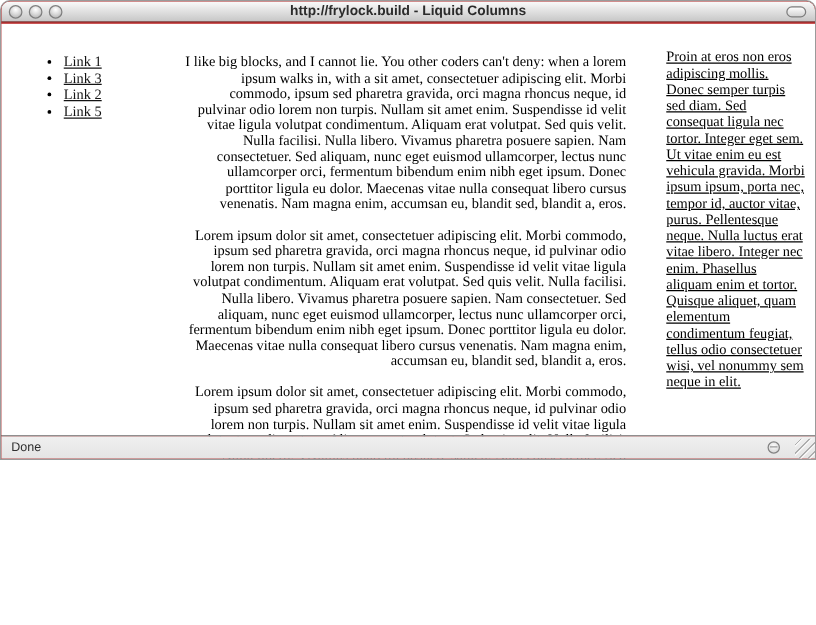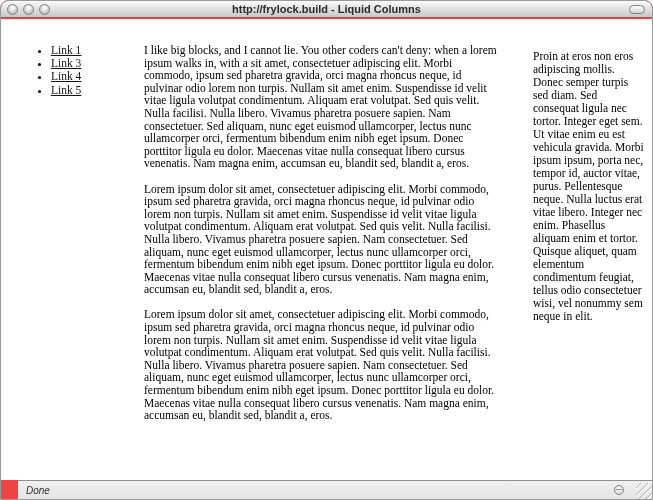--- a/index.html
+++ b/index.html
@@ -1,20 +1,20 @@
 <!DOCTYPE html>
 <html><head>
 <meta charset="utf-8">
 <style>
   * { box-sizing: border-box; }
   html, body { margin: 0; padding: 0; background: #fff; }
   .window {
     position: relative;
-    width: 653px; height: 500px;
-    background: #ef4444;
+    width: 653px; height: 368px;
+    background: #b91c1c;
     border: 1px solid #9a9a9a;
     border-radius: 8px 8px 0 0;
     overflow: hidden;
     font-family: "Liberation Serif", serif;
   }
   
   .titlebar {
     position: absolute; top: 0; left: 0; right: 0;
     height: 17px;
     background: linear-gradient(#fbfbfb, #e3e3e3 45%, #c7c7c7);
@@ -56,38 +56,39 @@
   .link-list {
     position: absolute; left: 0; top: 25px;
     margin: 0; padding: 0 0 0 50px;
     list-style: disc;
   }
   .link-list li { line-height: 13.2px; }
   .link-list a { color: #141414; cursor: pointer; }
   .main-col {
     position: absolute; left: 143px; top: 25px; width: 357px;
   }
-  .main-col p { margin: 0 0 12.6px 0; }
+  .main-col p { margin: 0 0 12.6px 0; text-align: right; }
   .right-col {
-    position: absolute; left: 532px; top: 31px; width: 112px;
+    position: absolute; left: 532px; top: 21px; width: 112px;
     line-height: 13px;
+    text-decoration: underline;
   }
   .right-col p { margin: 0; }
   .copyright {
     position: absolute; left: 8px; top: 404px;
     font-size: 12px;
   }
   
   .statusbar {
-    position: absolute; left: 17px; right: 0; bottom: 0;
+    position: absolute; left: 0; right: 0; bottom: 0;
     height: 19px;
     background: linear-gradient(#f0f0f0, #e4e4e4);
     border-top: 1px solid #8f8f8f;
     font-family: "Liberation Sans", sans-serif;
-    font-size: 10px; color: #2f2f2f; font-style: italic;
+    font-size: 10px; color: #2f2f2f;
   }
   .status-text { position: absolute; left: 8px; top: 4px; }
   .bug-icon {
     position: absolute; right: 28px; top: 4px;
     width: 10px; height: 10px;
     border: 1px solid #828282;
     border-radius: 50%;
     background: radial-gradient(circle at 50% 35%, #fdfdfd, #cfcfcf);
   }
   .bug-icon::after {
@@ -112,21 +113,21 @@
     <div class="traffic-light tl-zoom"></div>
     <div class="window-title">http://frylock.build - Liquid Columns</div>
     <div class="toolbar-pill"></div>
   </div>
 
   <div class="content">
 
     <ul class="link-list">
       <li><a href="#">Link 1</a></li>
       <li><a href="#">Link 3</a></li>
-      <li><a href="#">Link 4</a></li>
+      <li><a href="#">Link 2</a></li>
       <li><a href="#">Link 5</a></li>
     </ul>
 
     <div class="main-col">
       <p>I like big blocks, and I cannot lie. You other coders can't deny: when a lorem ipsum walks in, with a sit amet, consectetuer adipiscing elit. Morbi commodo, ipsum sed pharetra gravida, orci magna rhoncus neque, id pulvinar odio lorem non turpis. Nullam sit amet enim. Suspendisse id velit vitae ligula volutpat condimentum. Aliquam erat volutpat. Sed quis velit. Nulla facilisi. Nulla libero. Vivamus pharetra posuere sapien. Nam consectetuer. Sed aliquam, nunc eget euismod ullamcorper, lectus nunc ullamcorper orci, fermentum bibendum enim nibh eget ipsum. Donec porttitor ligula eu dolor. Maecenas vitae nulla consequat libero cursus venenatis. Nam magna enim, accumsan eu, blandit sed, blandit a, eros.</p>
       <p>Lorem ipsum dolor sit amet, consectetuer adipiscing elit. Morbi commodo, ipsum sed pharetra gravida, orci magna rhoncus neque, id pulvinar odio lorem non turpis. Nullam sit amet enim. Suspendisse id velit vitae ligula volutpat condimentum. Aliquam erat volutpat. Sed quis velit. Nulla facilisi. Nulla libero. Vivamus pharetra posuere sapien. Nam consectetuer. Sed aliquam, nunc eget euismod ullamcorper, lectus nunc ullamcorper orci, fermentum bibendum enim nibh eget ipsum. Donec porttitor ligula eu dolor. Maecenas vitae nulla consequat libero cursus venenatis. Nam magna enim, accumsan eu, blandit sed, blandit a, eros.</p>
       <p>Lorem ipsum dolor sit amet, consectetuer adipiscing elit. Morbi commodo, ipsum sed pharetra gravida, orci magna rhoncus neque, id pulvinar odio lorem non turpis. Nullam sit amet enim. Suspendisse id velit vitae ligula volutpat condimentum. Aliquam erat volutpat. Sed quis velit. Nulla facilisi. Nulla libero. Vivamus pharetra posuere sapien. Nam consectetuer. Sed aliquam, nunc eget euismod ullamcorper, lectus nunc ullamcorper orci, fermentum bibendum enim nibh eget ipsum. Donec porttitor ligula eu dolor. Maecenas vitae nulla consequat libero cursus venenatis. Nam magna enim, accumsan eu, blandit sed, blandit a, eros.</p>
     </div>
 
     <div class="right-col">

